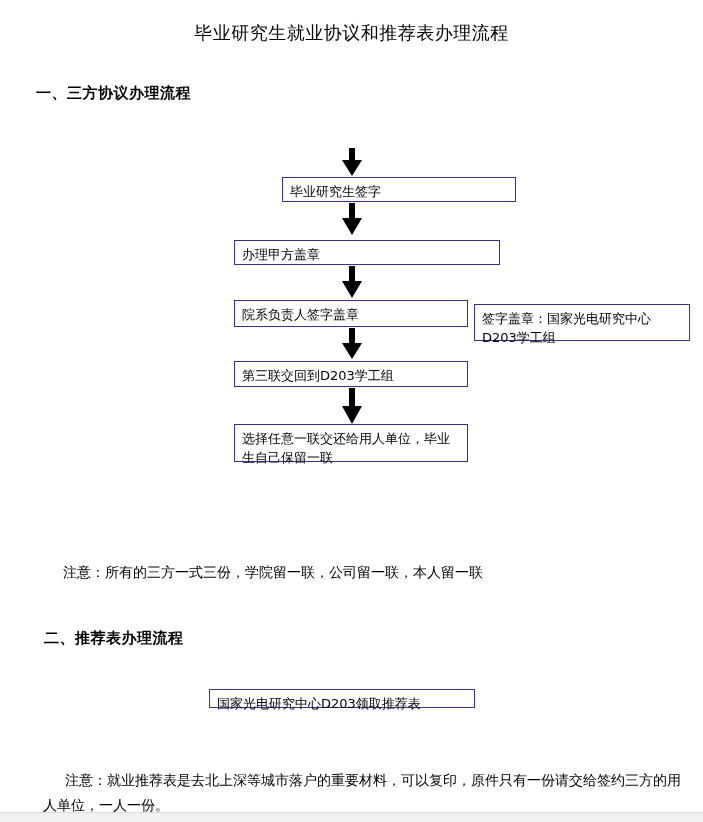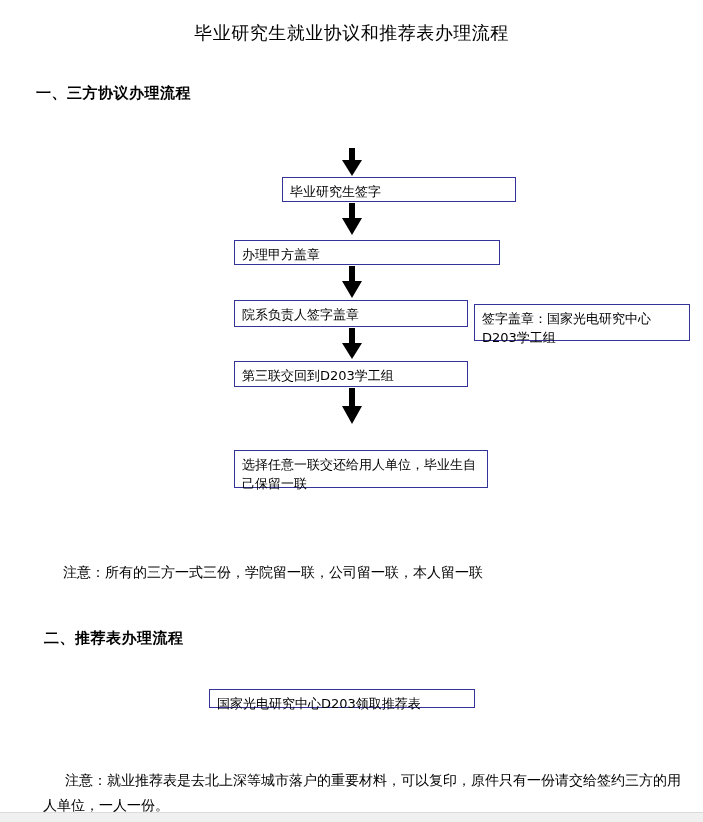--- a/index.html
+++ b/index.html
@@ -120,21 +120,21 @@
   </div>
 
   <div class="flow-box" style="left:234px; top:361px; width:234px; height:26px;">第三联交回到D203学工组</div>
 
   <div class="arrow" style="left:335px; top:388px;">
     <svg width="34" height="38" viewBox="0 0 34 38">
       <polygon points="14,0 20,0 20,18 27,18 17,36 7,18 14,18" fill="#000000"></polygon>
     </svg>
   </div>
 
-  <div class="flow-box" style="left:234px; top:450px; width:254px; height:38px;">选择任意一联交还给用人单位，毕业生自己保留一联</div>
+  <div class="flow-box" style="left:234px; top:424px; width:234px; height:38px;">选择任意一联交还给用人单位，毕业生自己保留一联</div>
 
   <div class="note" style="left:63px; top:560px; width:600px;">注意：所有的三方一式三份，学院留一联，公司留一联，本人留一联</div>
 
   <div class="section-heading" id="sec2">二、推荐表办理流程</div>
 
   <div class="flow-box" style="left:209px; top:689px; width:266px; height:19px;">国家光电研究中心D203领取推荐表</div>
 
   <div class="note" style="left:43px; top:768px; width:645px; text-indent:22px;">注意：就业推荐表是去北上深等城市落户的重要材料，可以复印，原件只有一份请交给签约三方的用人单位，一人一份。</div>
 
 </div>

